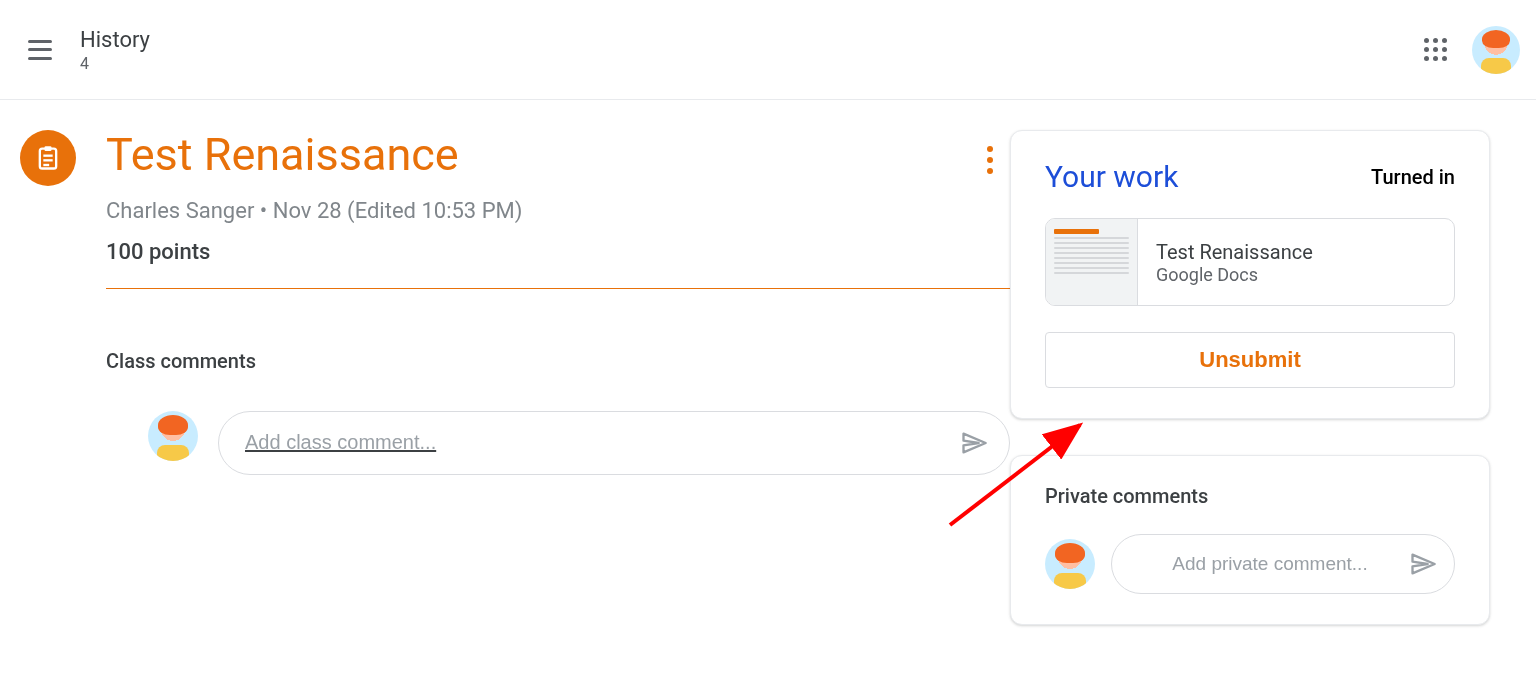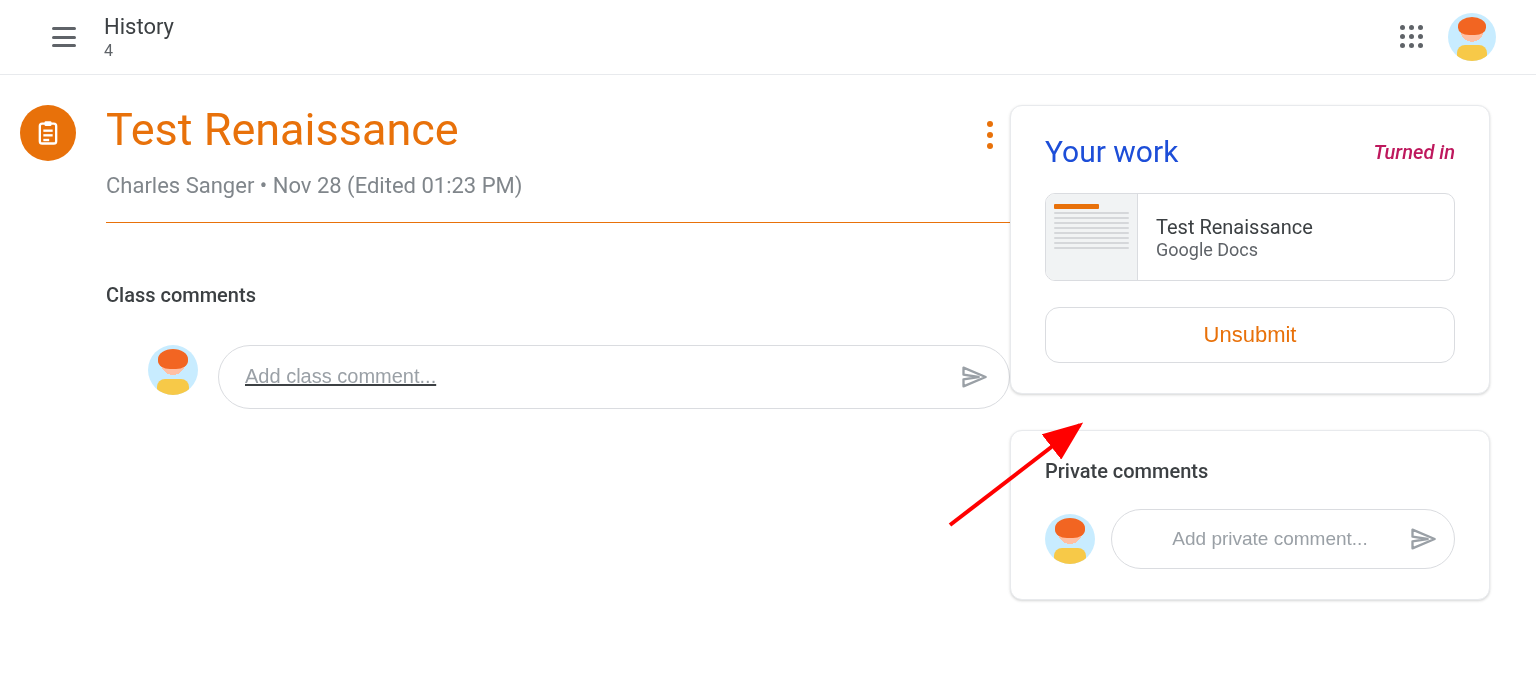--- a/index.html
+++ b/index.html
@@ -8,24 +8,24 @@
     background: #fff;
     color: #3c4043;
     width: 1536px;
     height: 682px;
     overflow: hidden;
     position: relative;
   }
 
   
   .header {
-    height: 75px;
+    height: 100px;
     display: flex;
     align-items: center;
-    padding: 0 40px;
+    padding: 0 16px;
     border-bottom: 1px solid #e8eaed;
     justify-content: center;
   }
   .menu-btn {
     width: 48px; height: 48px;
     display: flex; align-items: center; justify-content: center;
     border-radius: 50%;
     cursor: pointer;
   }
   .menu-icon { width: 24px; height: 20px; display: flex; flex-direction: column; justify-content: space-between; }
@@ -111,39 +111,39 @@
   
   .right-col { width: 480px; display:flex; flex-direction:column; gap: 36px; }
   .card {
     border: 1px solid #e8eaed; border-radius: 12px;
     box-shadow: 0 1px 3px rgba(60,64,67,.15), 0 1px 2px rgba(60,64,67,.08);
     padding: 28px 34px 30px 34px;
     background:#fff;
   }
   .work-head { display:flex; align-items:center; justify-content:space-between; }
   .work-title { font-size: 30px; color:#1d4ed8; font-weight:400; }
-  .work-status { font-size: 20px; color:#be185d; font-weight:500;font-style:italic; }
+  .work-status { font-size: 20px; color:#000000; font-weight:500; }
 
   .attachment {
     margin-top: 24px; border:1px solid #dadce0; border-radius:10px;
     display:flex; align-items:center; overflow:hidden; cursor:pointer; height: 88px;
   }
   .attach-thumb {
     width: 92px; height:100%; background:#f1f3f4; border-right:1px solid #dadce0;
     display:flex; flex-direction:column; padding:10px 8px; gap:3px;
   }
   .attach-thumb .th-title { height:5px; width:60%; background:#e8710a; border-radius:1px; }
   .attach-thumb .th-line { height:2px; width:100%; background:#d5d7da; border-radius:1px; }
   .attach-info { padding: 0 18px; }
   .attach-name { font-size:20px; color:#3c4043; }
   .attach-type { font-size:18px; color:#5f6368; }
 
   .unsubmit-btn {
-    margin-top: 26px; width:100%; height:56px; border:1px solid #dadce0; border-radius:14px;
-    background:#fff; color:#e8710a; font-size:22px; font-weight:400; cursor:pointer;
+    margin-top: 26px; width:100%; height:56px; border:1px solid #dadce0; border-radius:4px;
+    background:#fff; color:#e8710a; font-size:22px; font-weight:700; cursor:pointer;
   }
 
   .private-comments .section-heading { font-size:20px; }
   .pc-row { display:flex; align-items:center; gap:16px; margin-top: 26px; }
   .pc-input-wrap {
     flex:1; height:60px; border:1px solid #dadce0; border-radius:30px;
     display:flex; align-items:center; padding: 0 14px 0 22px;
   }
   .pc-input { flex:1; border:none; outline:none; font-size:19px; background:transparent;text-align:center; }
   .pc-input::placeholder { color:#9aa0a6; }
@@ -196,22 +196,23 @@
           <line x1="8" y1="14" x2="16" y2="14" stroke="#fff" stroke-width="2"></line>
           <line x1="8" y1="18" x2="13" y2="18" stroke="#fff" stroke-width="2"></line>
         </svg>
       </div>
       <div class="assign-body">
         <div class="assign-title">Test Renaissance</div>
         <div class="assign-meta">
           <span>Charles Sanger</span>
           <span> • </span>
           <span>Nov 28</span>
-          <span> (</span><span>Edited 01:23 PM</span><span>)</span>
-        </div>
+          <span> (</span><span>Edited 10:53 PM</span><span>)</span>
+        </div>
+        <div class="assign-points">100 points</div>
       </div>
       <div class="kebab">
         <span></span>
           <span></span>
           <span></span>
       </div>
     </div>
 
     <div class="divider"></div>
 

